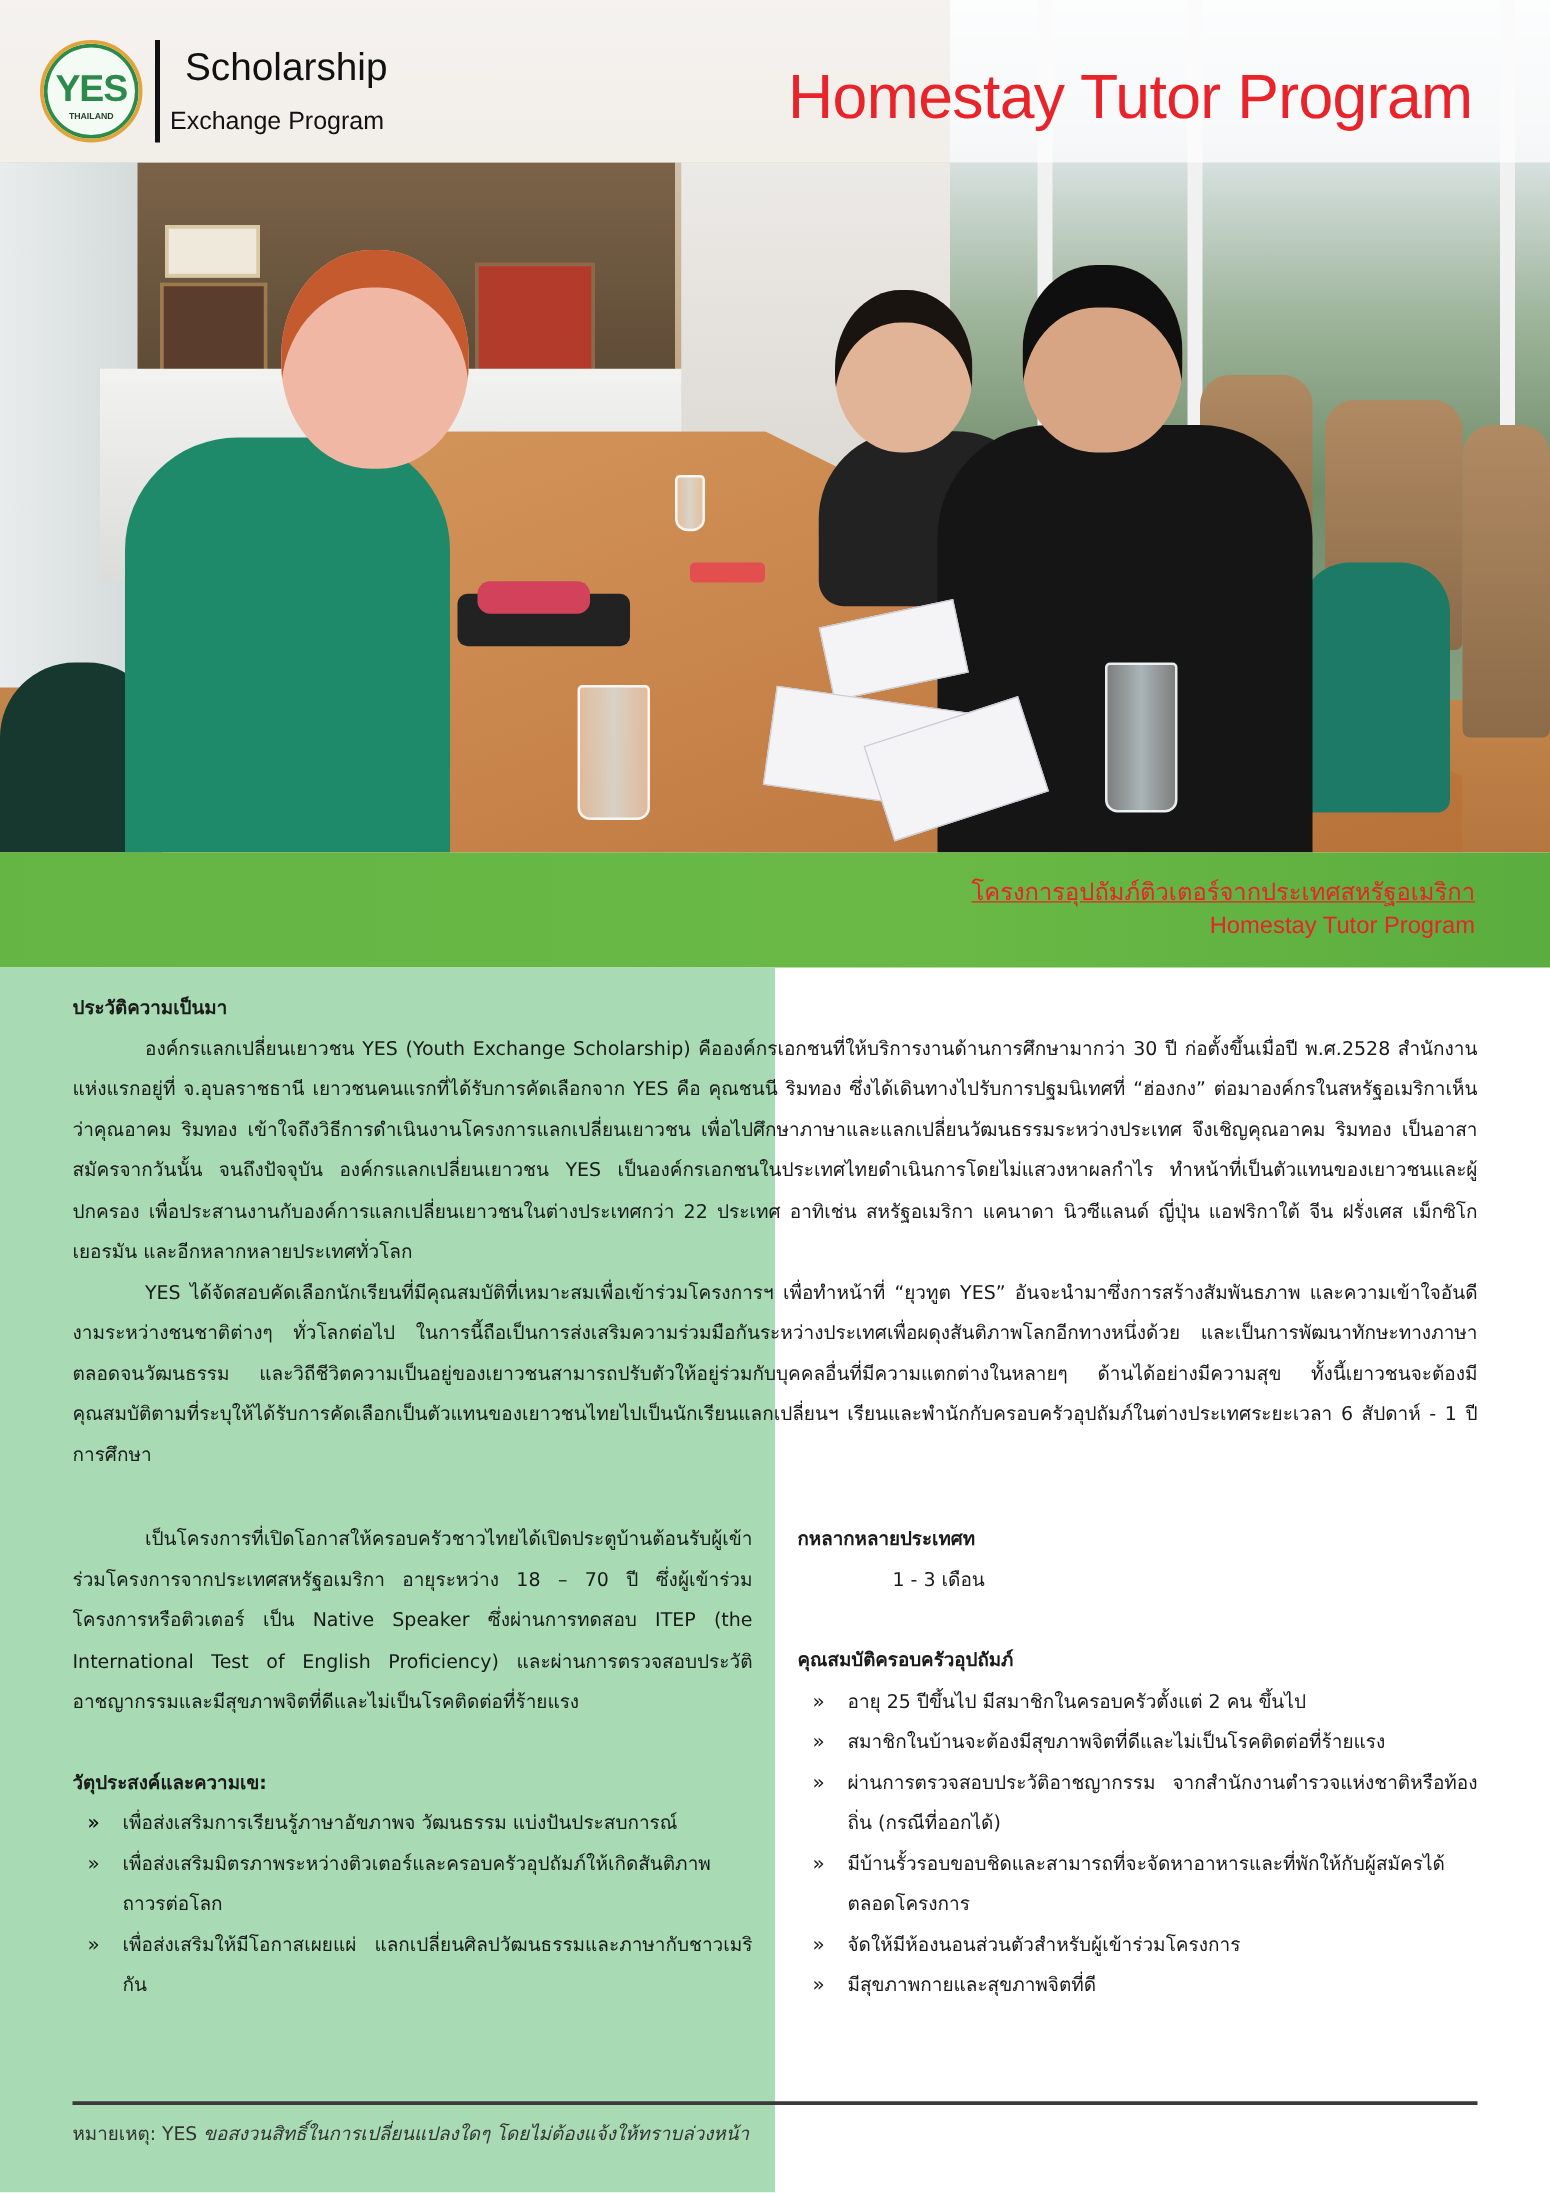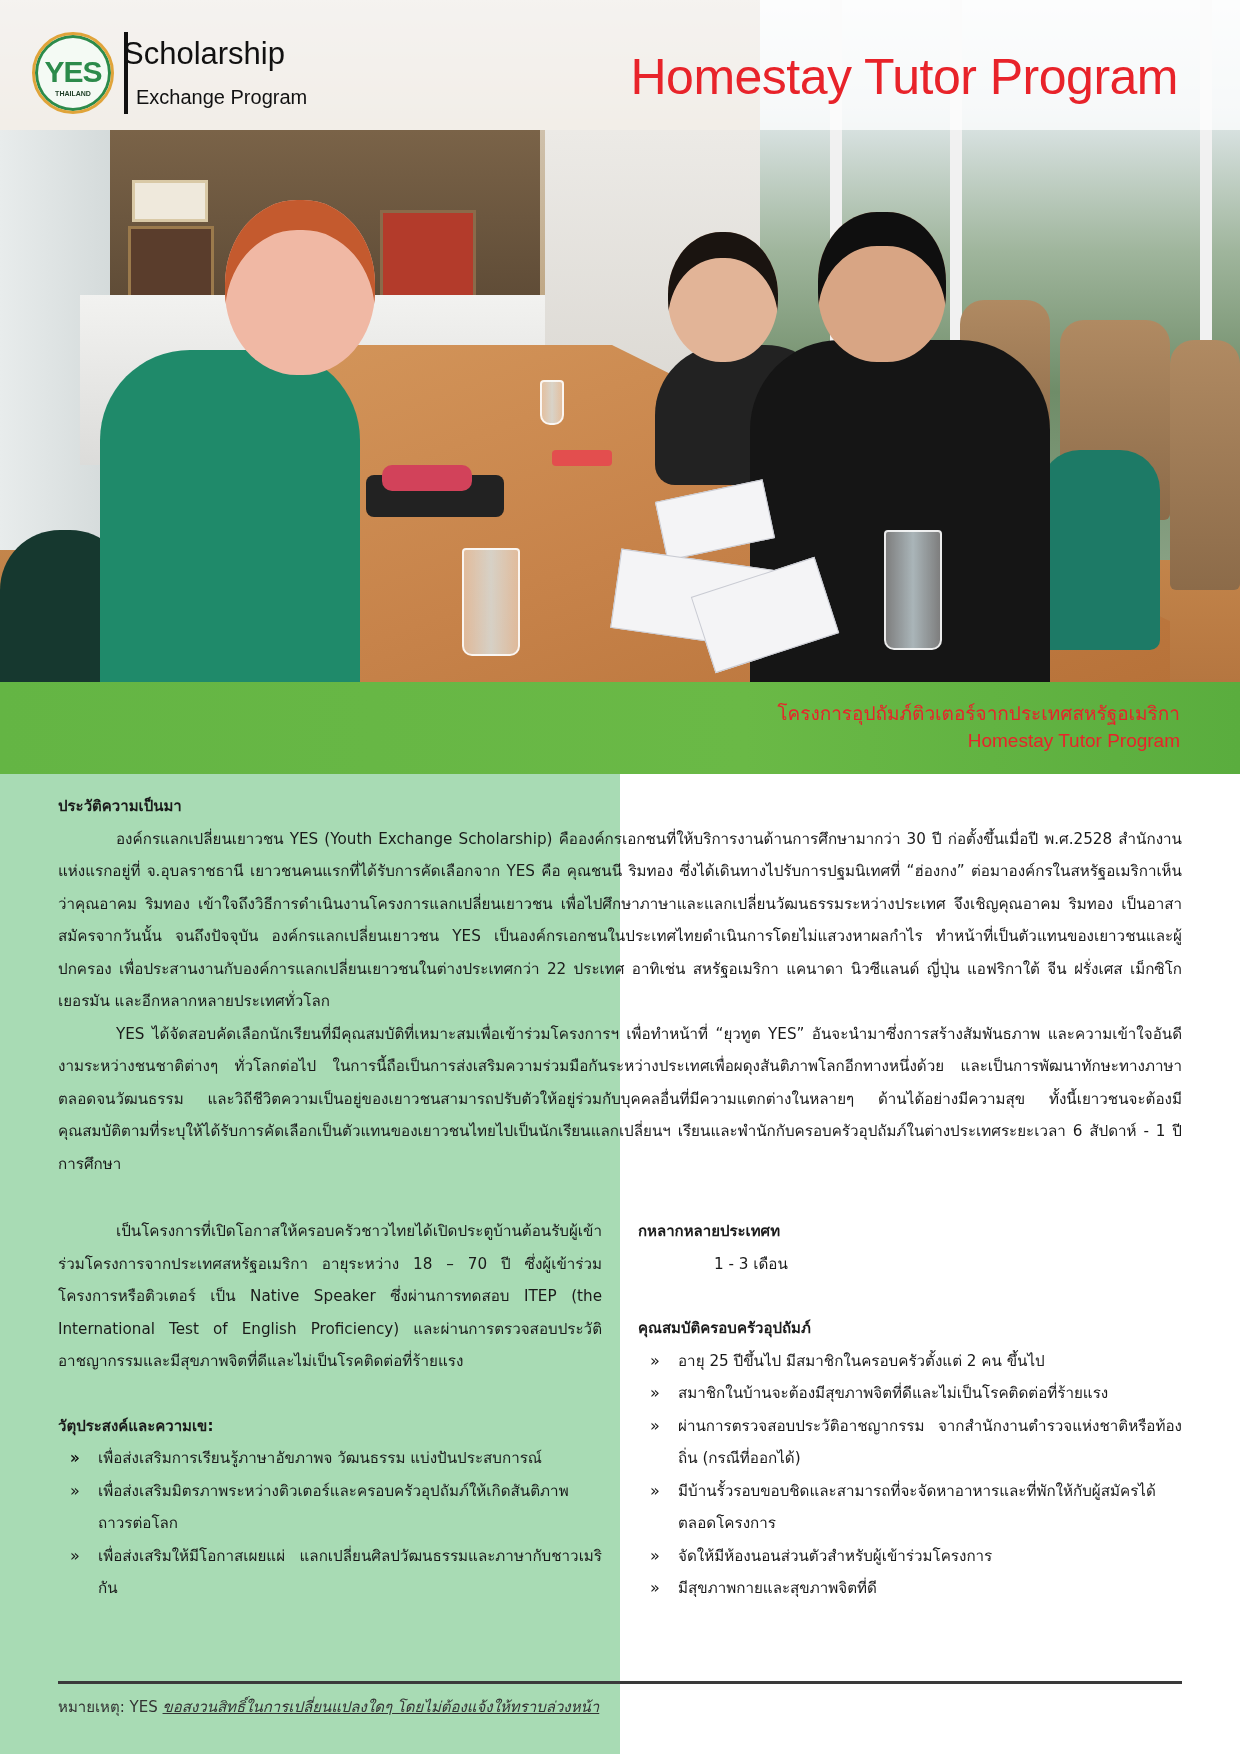--- a/index.html
+++ b/index.html
@@ -44,54 +44,54 @@
   }
   .logo {
     position:absolute; left:32px; top:32px; width:82px; height:82px; border-radius:50%;
     background: #f4faf4; border:3px solid #e0a43a;
     box-shadow: inset 0 0 0 3px #2c8b4b;
     display:flex; flex-direction:column; align-items:center; justify-content:center;
   }
   .logo-yes { font-family:"Liberation Sans", sans-serif; font-weight:bold; font-size:30px; color:#2c8b4b; letter-spacing:-1px; line-height:30px; margin-top:8px; }
   .logo-sub { font-family:"Liberation Sans", sans-serif; font-weight:bold; font-size:7px; color:#1e3e26; margin-top:3px; }
   .logo-divider { position:absolute; left:124px; top:32px; width:4px; height:82px; background:#111; }
-  .brand-title { position:absolute; left:123px; top:36px; font-family:"Liberation Sans", sans-serif; font-size:31px; color:#111; }
+  .brand-title { position:absolute; left:148px; top:36px; font-family:"Liberation Sans", sans-serif; font-size:31px; color:#111; }
   .brand-sub { position:absolute; left:136px; top:86px; font-family:"Liberation Sans", sans-serif; font-size:20px; color:#111; }
   .main-title {
     position:absolute; right:62px; top:48px; font-family:"Liberation Sans", sans-serif;
     font-size:50px; color:#e8232a; letter-spacing:-0.5px;
   }
 
   
   .banner {
     position:absolute; left:0; top:682px; width:1240px; height:92px;
     background: linear-gradient(90deg,#64b544 0%,#6ab946 60%,#5aad3e 100%);
   }
-  .banner-th { position:absolute; right:60px; top:16px; font-family:"DejaVu Sans", sans-serif; font-size:19px; color:#e8232a; }
+  .banner-th { position:absolute; right:60px; top:16px; font-family:"DejaVu Sans", sans-serif; font-size:19px; color:#e8232a;text-decoration:underline; }
   .banner-en { position:absolute; right:60px; top:48px; font-family:"Liberation Sans", sans-serif; font-size:19px; color:#e8232a; }
 
   
   .left-panel { position:absolute; left:0; top:774px; width:620px; height:980px; background:#a8dbb4; }
   .content { position:absolute; left:58px; top:790px; width:1124px; font-family:"DejaVu Sans", sans-serif; font-size:15.2px; line-height:32.5px; color:#1a1a1a; }
   .h { font-weight:bold; font-size:15px; }
   .para { text-align:justify; text-indent:58px; }
 
   .col-left { position:absolute; left:58px; top:1215px; width:544px; font-family:"DejaVu Sans", sans-serif; font-size:15.2px; line-height:32.5px; }
   .col-right { position:absolute; left:638px; top:1215px; width:544px; font-family:"DejaVu Sans", sans-serif; font-size:15.2px; line-height:32.5px; }
   .duration { padding-left:76px; }
   .spacer { height:32px; }
   ul.list { list-style:none; }
   ul.list li { position:relative; padding-left:40px; text-align:justify; }
   ul.list li .bullet { position:absolute; left:12px; top:0; font-size:16px; }
 
   .footer-rule { position:absolute; left:58px; top:1681px; width:1124px; height:3px; background:#3a3a3a; }
   .footer-note { position:absolute; left:58px; top:1695px; font-family:"DejaVu Sans", sans-serif; font-size:15px; color:#333; }
   .footer-note .label { font-weight:normal; }
   .footer-note .yes { font-style:normal; }
-  .footer-note .text { font-style:italic;text-decoration:underline; }
+  .footer-note .text { font-style:italic; }
 </style>
 </head>
 <body>
 
 <div class="hero">
   <div class="window"></div>
   <div class="mullion" style="left:830px"></div>
   <div class="mullion" style="left:950px"></div>
   <div class="mullion" style="left:1200px"></div>
   <div class="wall-left"></div>

